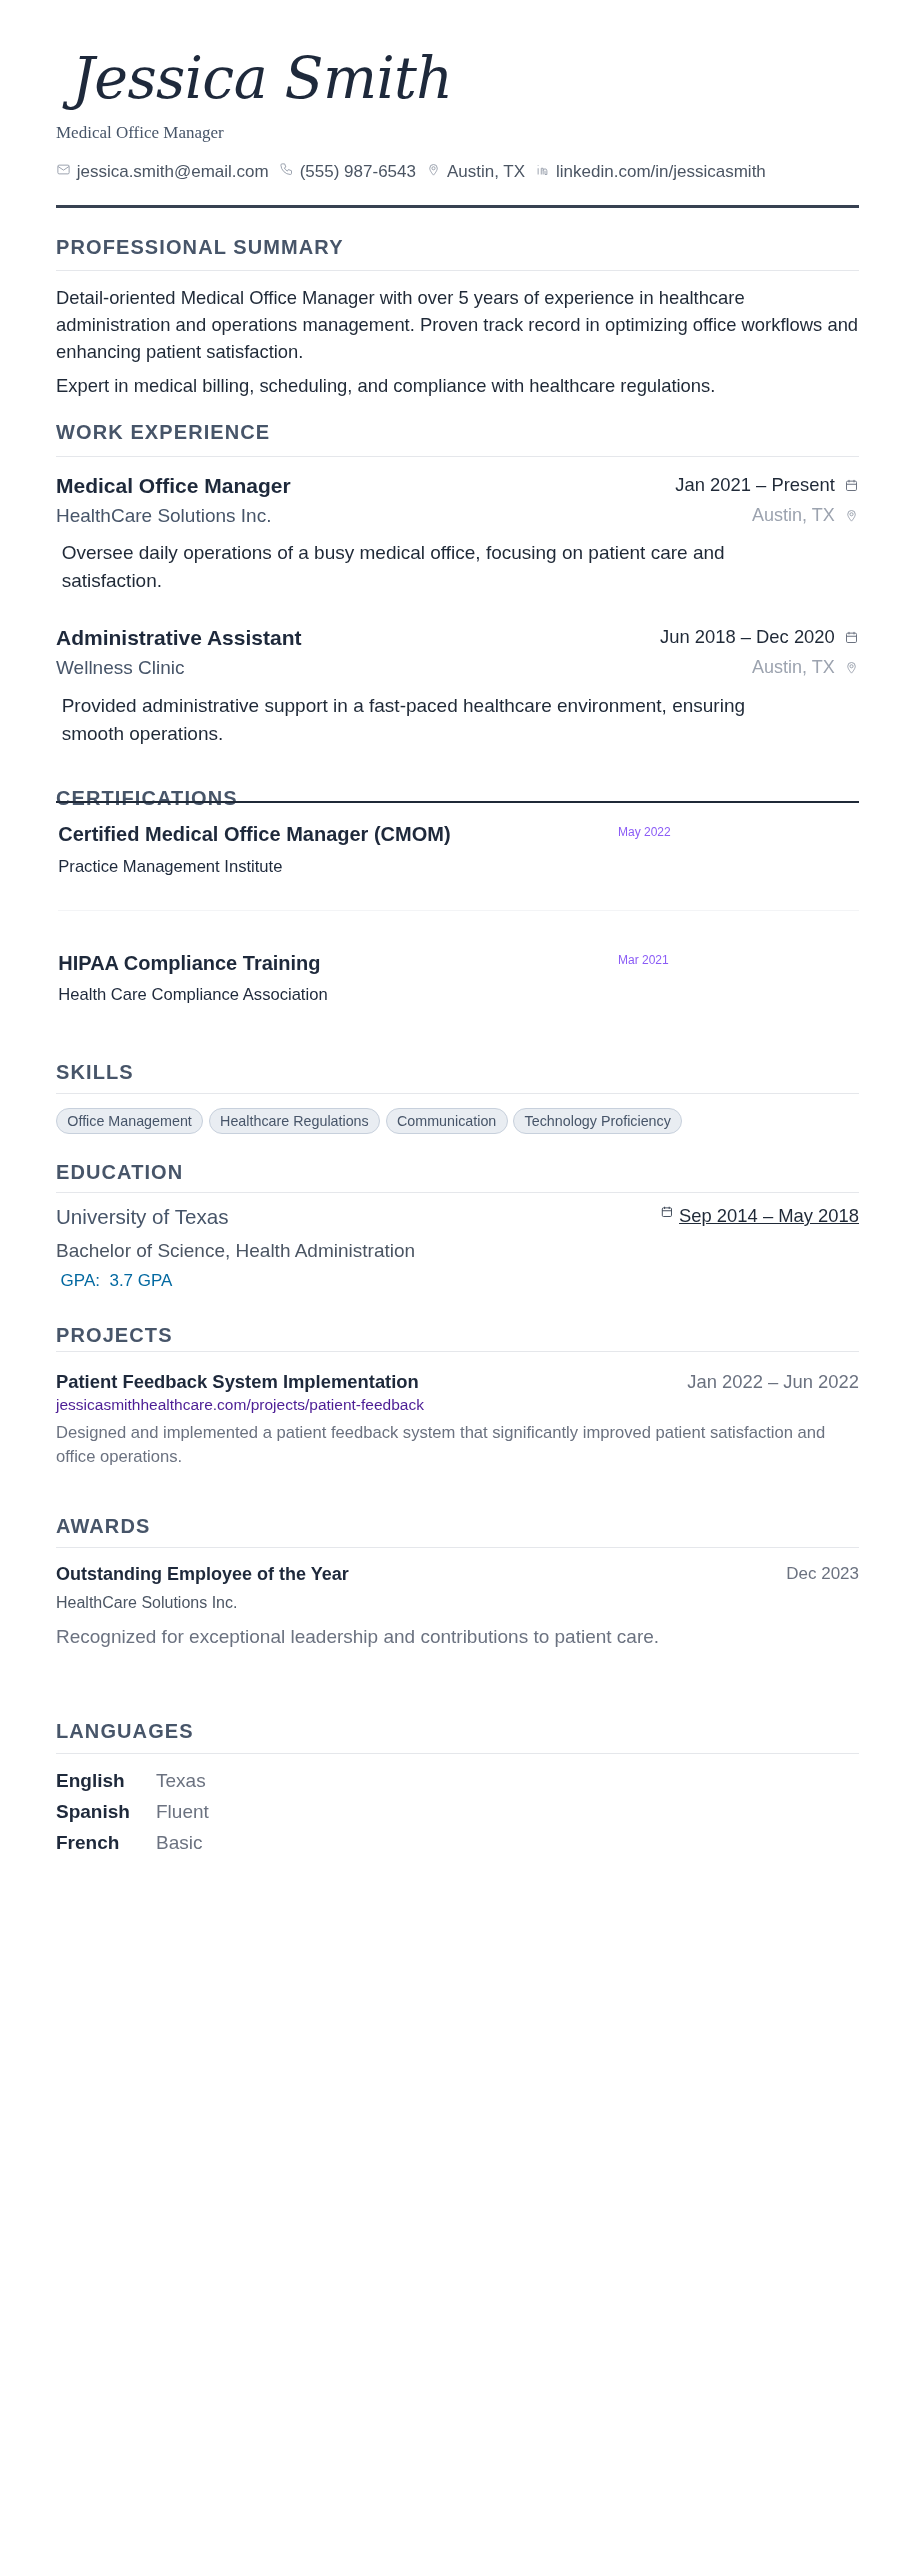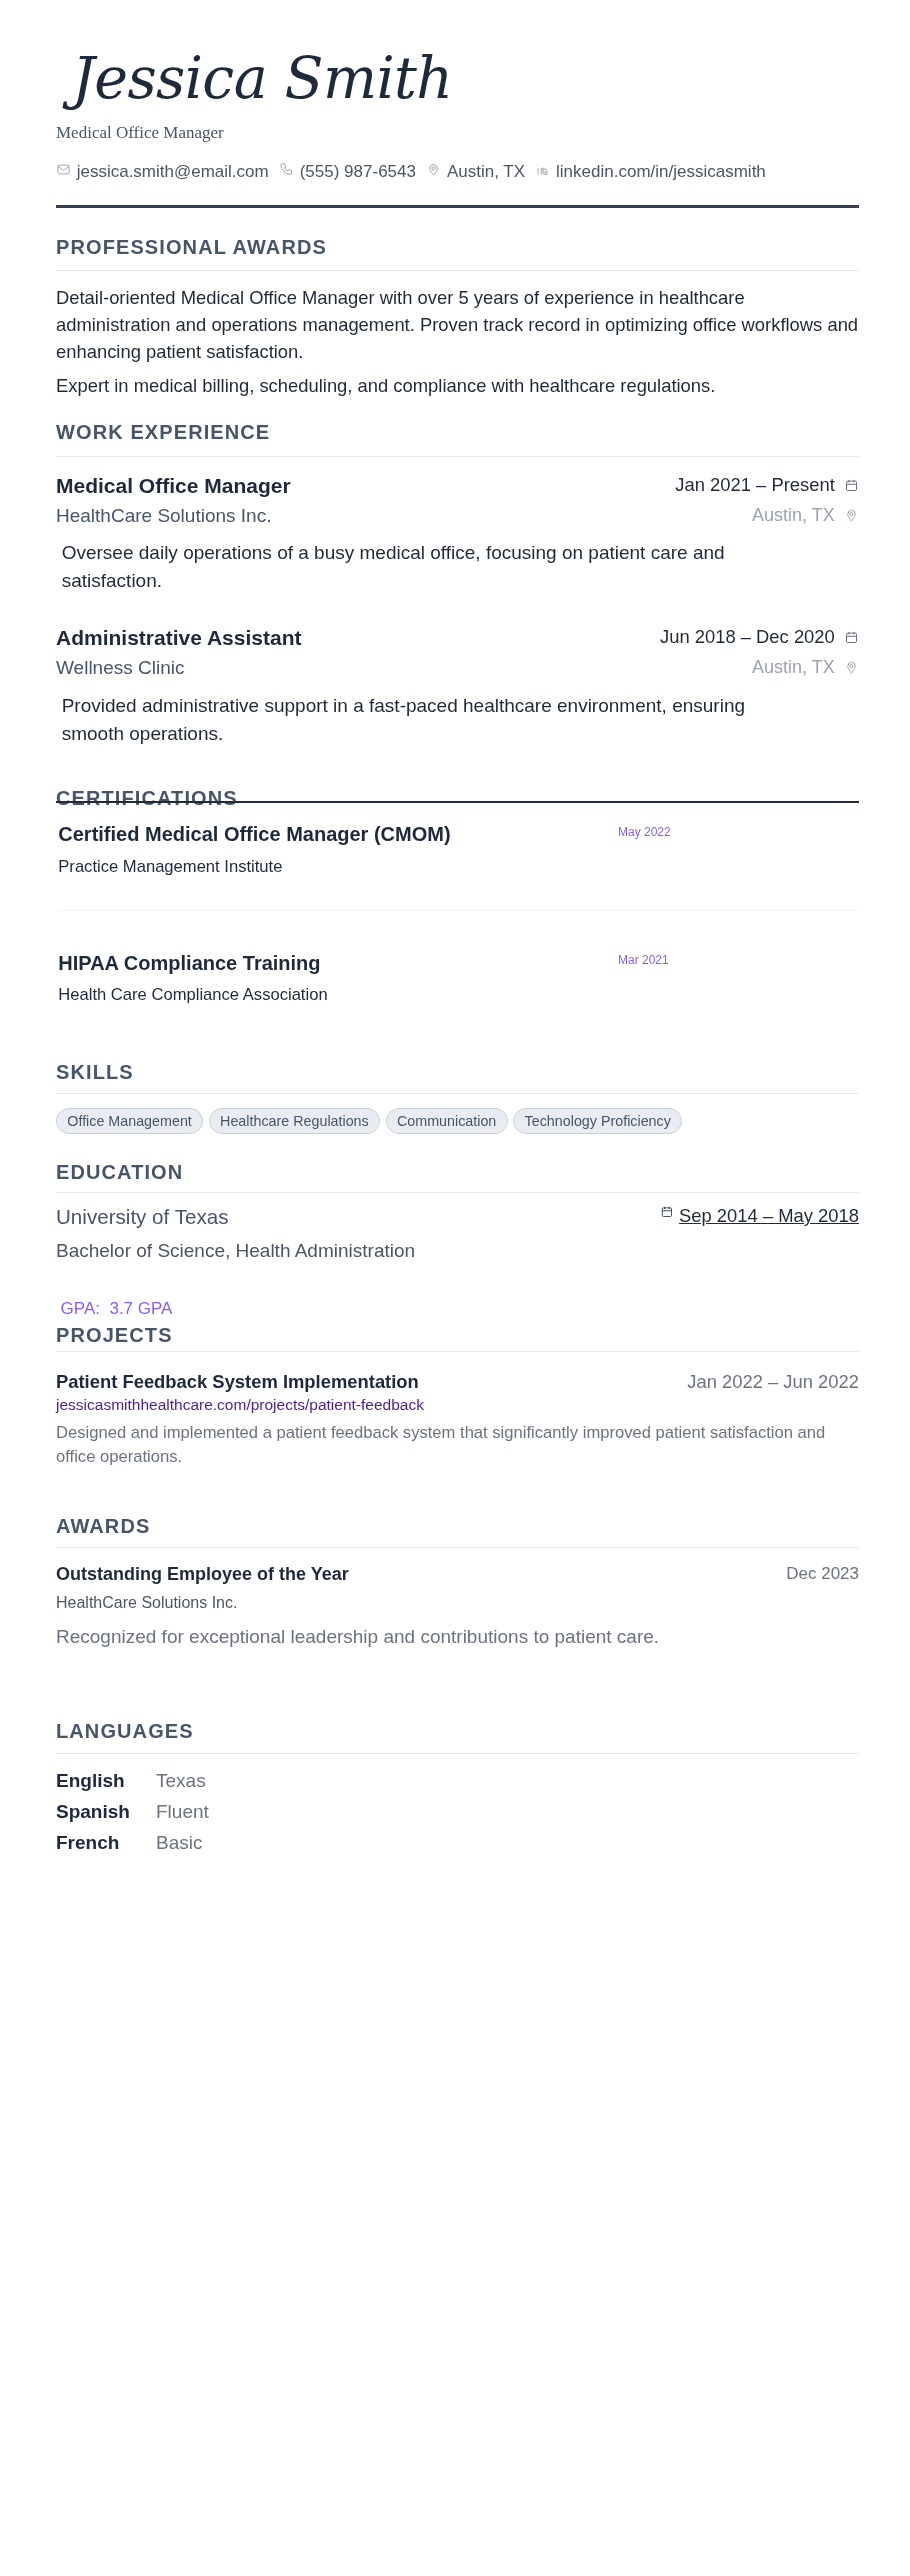--- a/index.html
+++ b/index.html
@@ -33,21 +33,21 @@
   .cert-date { position: absolute; left: 562px; font-size: 12px; color: #8b5cf6; }
   .cert-sep { position: absolute; left: 2.3px; width: 801px; height: 1.1px; background: #f3f4f6; }
 
   .chips { position: absolute; left: 0; display: flex; gap: 5.7px; }
   .chip { height: 26px; padding: 0 10.3px; border: 1.1px solid #c7d0dc; background: #e9edf2; border-radius: 13px; font-size: 14.3px; color: #475569; display: flex; align-items: center; }
 
   .edu-school { position: absolute; left: 0; font-size: 20.6px; color: #475569; }
   .edu-date { position: absolute; right: 0; display: flex; font-size: 18.4px; color: #1f2937; text-decoration: underline; }
   .edu-date svg { width: 13.8px; height: 13.8px; margin-right: 5.7px; stroke: #374151; fill: none; stroke-width: 1.6; }
   .edu-degree { position: absolute; left: 0; font-size: 19px; color: #4b5563; }
-  .edu-gpa { position: absolute; left: 4.6px; font-size: 17px; color: #8b5cf6; white-space: pre; margin-top: 28px; }
+  .edu-gpa { position: absolute; left: 4.6px; font-size: 17px; color: #0369a1; white-space: pre; }
 
   .proj-title { position: absolute; left: 0; font-size: 18.4px; font-weight: bold; color: #1e293b; }
   .proj-date { position: absolute; right: 0; font-size: 18.4px; color: #6b7280; }
   .proj-link { position: absolute; left: 0; font-size: 15.5px; color: #4c1d95; }
   .proj-desc { position: absolute; left: 0; width: 803px; font-size: 16.6px; line-height: 24px; color: #6b7280; }
 
   .award-title { position: absolute; left: 0; font-size: 18px; font-weight: bold; color: #1e293b; }
   .award-date { position: absolute; right: 0; font-size: 17px; color: #6b7280; }
   .award-org { position: absolute; left: 0; font-size: 16px; color: #4b5563; }
   .award-desc { position: absolute; left: 0; font-size: 19px; color: #6b7280; }
@@ -86,21 +86,21 @@
     </div>
     <div class="item">
       <svg viewBox="0 0 24 24">
           <path d="M5 10v10M5 5v1M10 20v-10h3v10M13 14a3 3 0 016 0v6h-3v-6"></path>
         </svg>
       <span>linkedin.com/in/jessicasmith</span>
     </div>
   </div>
   <div class="thick-rule"></div>
 
-  <div class="section-title" style="top:236px">PROFESSIONAL AWARDS</div>
+  <div class="section-title" style="top:236px">PROFESSIONAL SUMMARY</div>
   <div class="rule" style="top:270px"></div>
   <div class="para" style="top:284px">Detail-oriented Medical Office Manager with over 5 years of experience in healthcare administration and operations management. Proven track record in optimizing office workflows and enhancing patient satisfaction.</div>
   <div class="para" style="top:372px">Expert in medical billing, scheduling, and compliance with healthcare regulations.</div>
 
   <div class="section-title" style="top:421px">WORK EXPERIENCE</div>
   <div class="rule" style="top:456px"></div>
 
   <div>
     <div class="job-title" style="top:474px">Medical Office Manager</div>
     <div class="job-date" style="top:474px">

